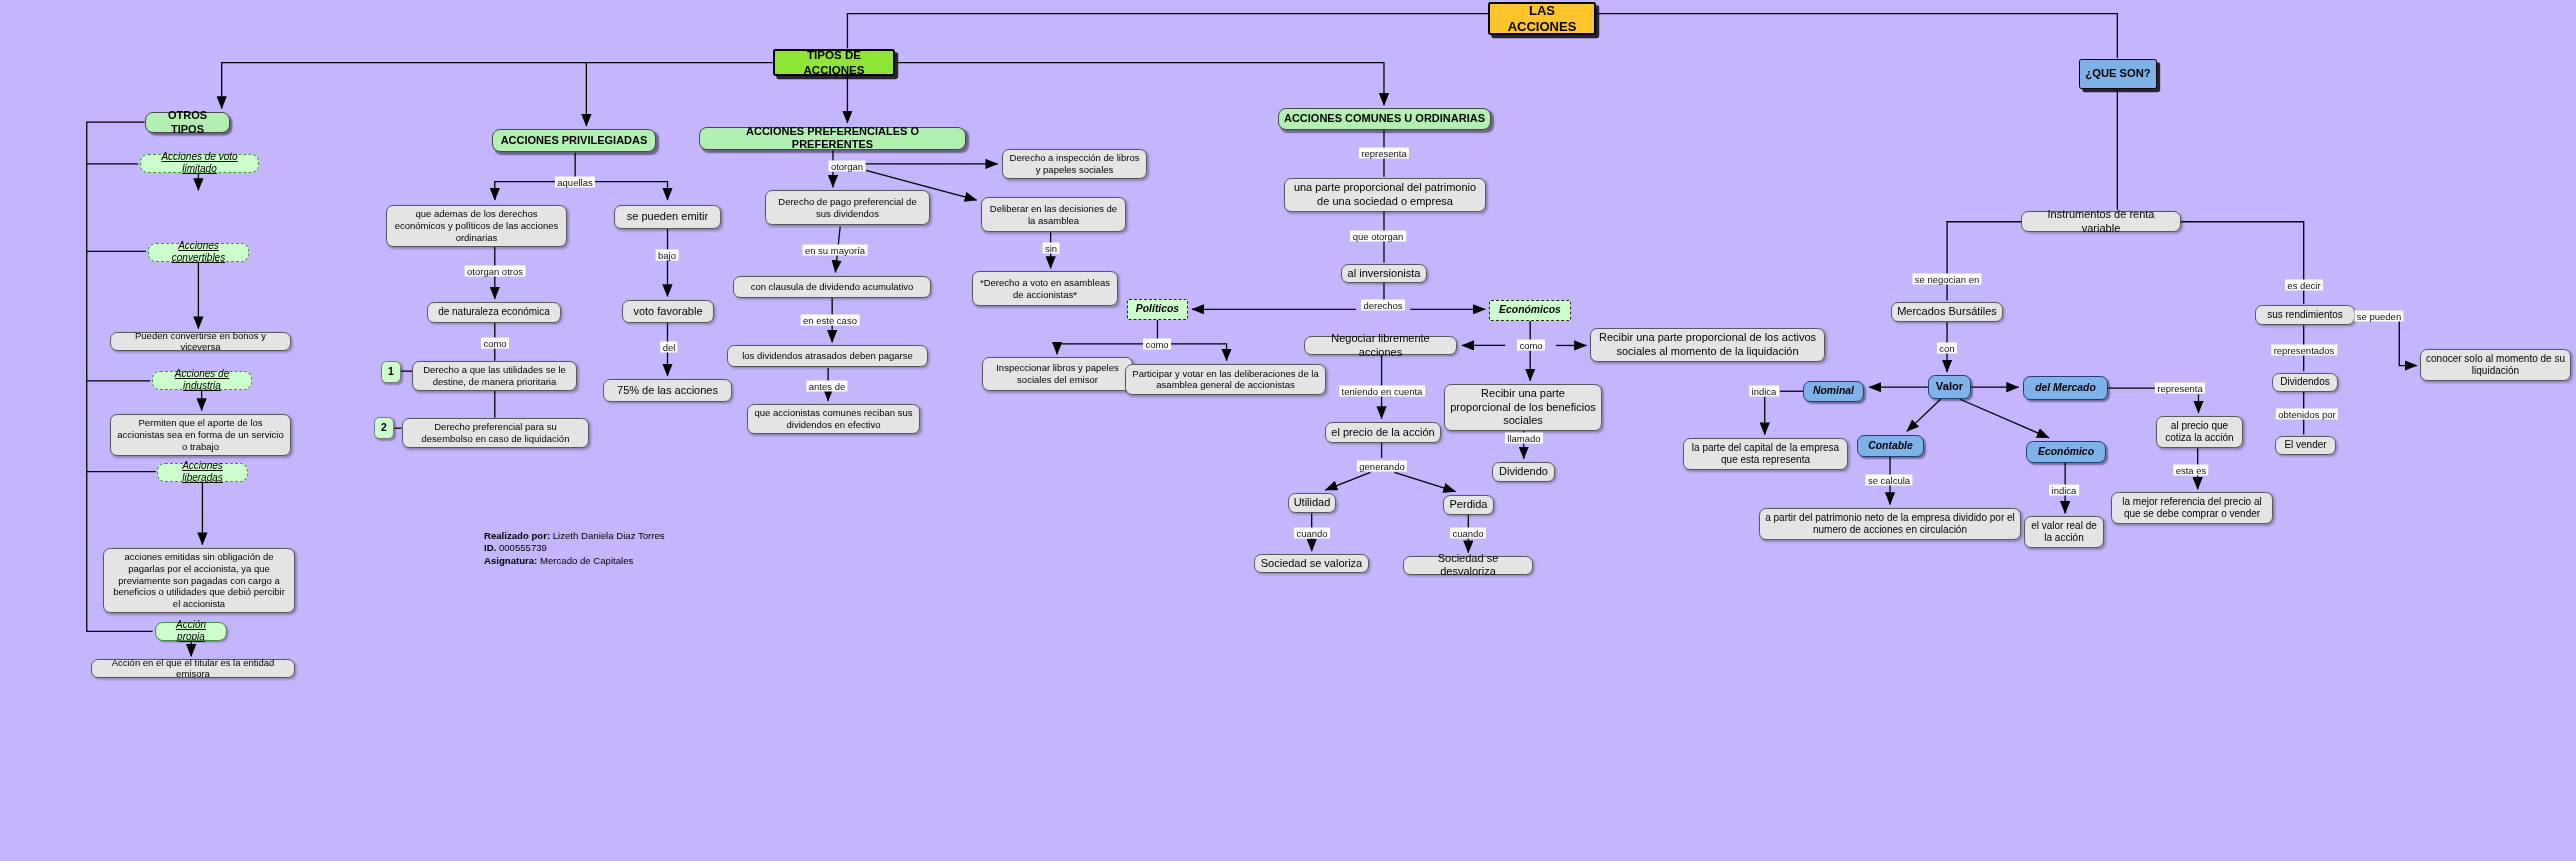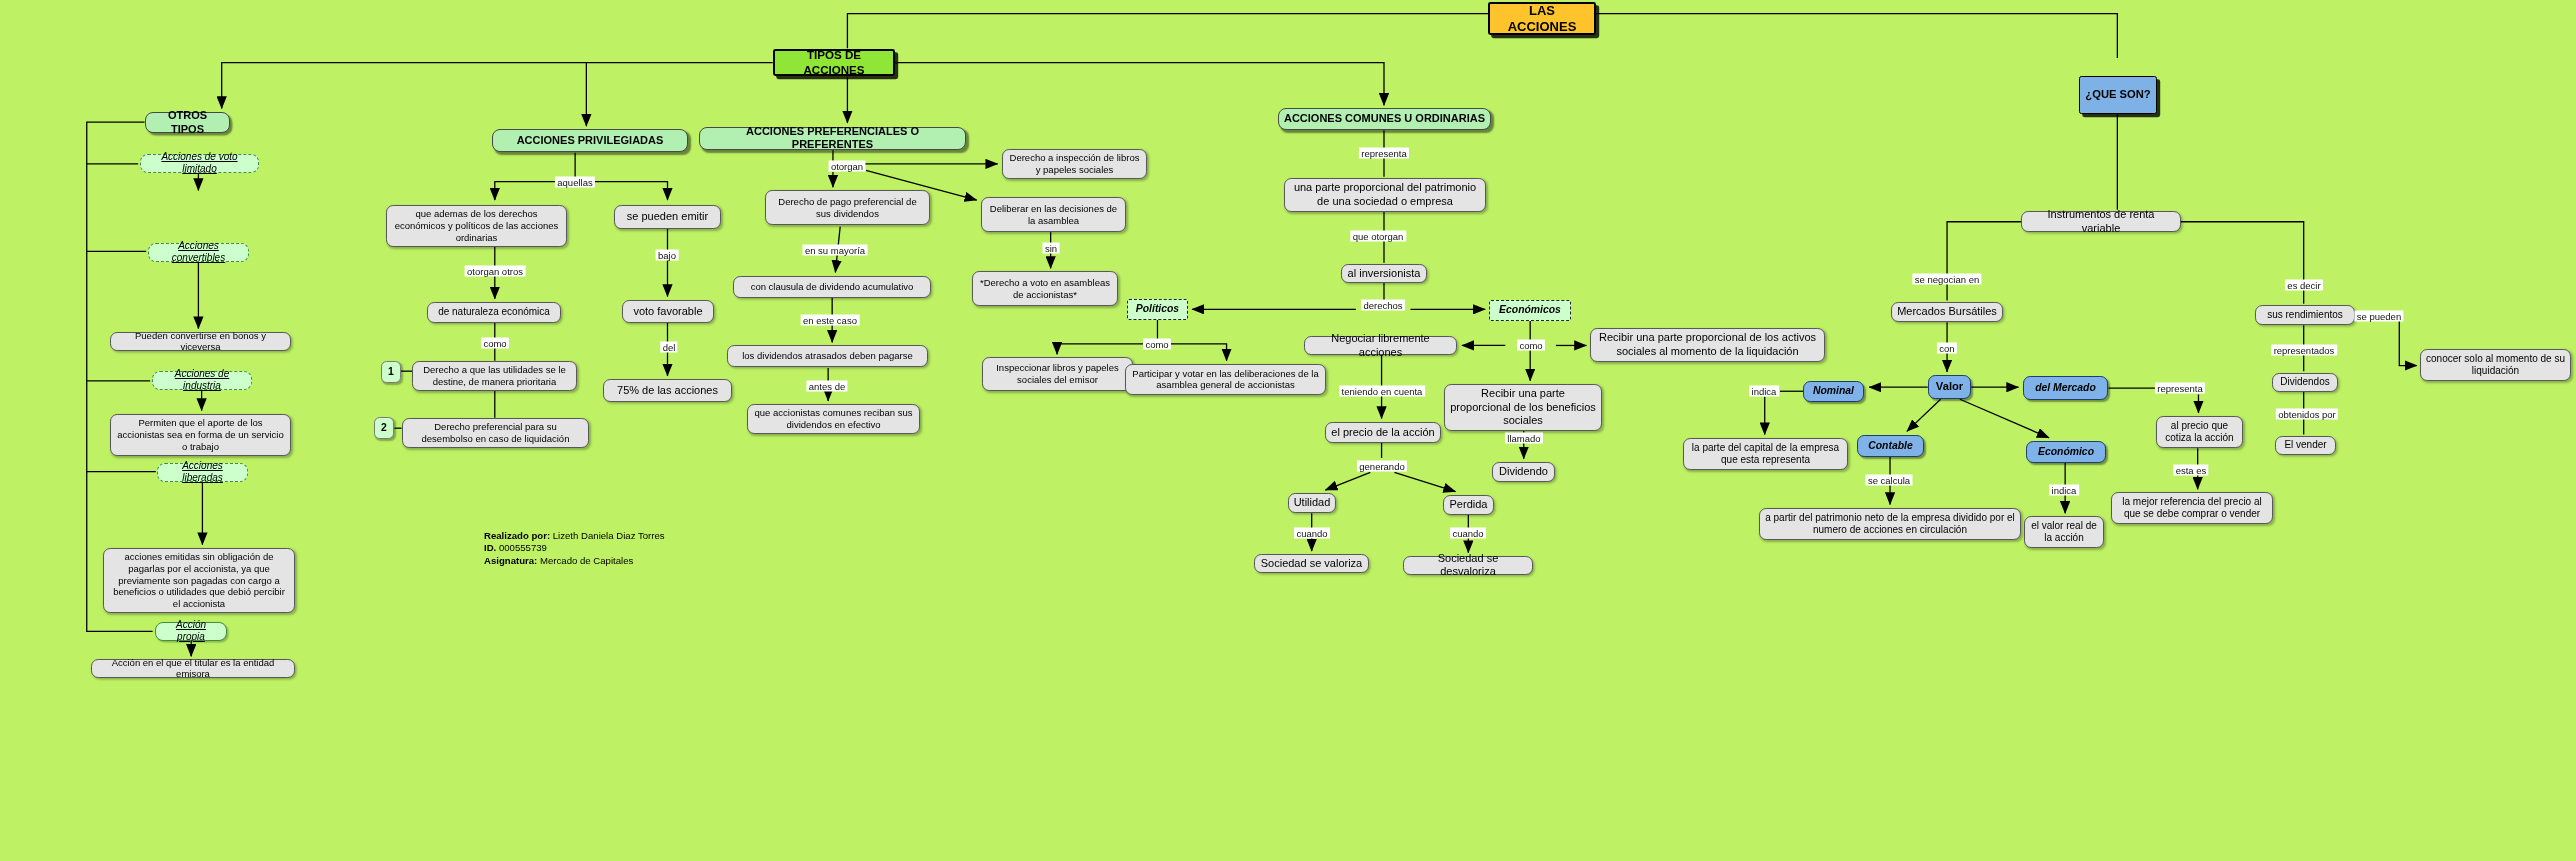--- a/index.html
+++ b/index.html
@@ -1,16 +1,16 @@
 <!DOCTYPE html>
 <html style="font-size:13px"><head>
 <meta charset="utf-8">
 <style>
   html,body{margin:0;padding:0;background:#fff;}
-  #canvas{position:relative;width:2576px;height:862px;background:#bef264;overflow:hidden;
+  #canvas{position:relative;width:2576px;height:862px;background:#c4b5fd;overflow:hidden;
           font-family:"Liberation Sans",sans-serif;}
   #wires{position:absolute;left:0;top:0;}
   .node{position:absolute;box-sizing:border-box;display:flex;align-items:center;justify-content:center;
         text-align:center;font:10px/1.22 "Liberation Sans",sans-serif;color:#000;
         background:#e4e4e4;border:1.2px solid #58585a;border-radius:7.2px;padding:2.4px 4.8px;
         box-shadow:1.6px 1.6px 2.4px rgba(0,0,0,.28);}
   .lg{font-size:11px;}
   .head-yellow{background:#ffc32b;border:2px solid #000;border-radius:2.4px;font-weight:bold;
         font-size:13px;box-shadow:3.2px 3.2px 0 rgba(0,0,0,.8);}
   .head-chartreuse{background:#90e636;border:2px solid #000;border-radius:2.4px;font-weight:bold;
@@ -122,24 +122,24 @@
       <path d="M2736 558V609" marker-end="url(#arr)"></path>
       <path d="M2715 276H2868V378"></path>
       <path d="M2868 405V462"></path>
       <path d="M2868 488V541"></path>
       <path d="M2931 393H2987V455H3009" marker-end="url(#arr)"></path>
     </g>
   </svg>
 
   <div class="node head-yellow" style="left:1488px;top:2.4px;width:108px;height:33px">LAS ACCIONES</div>
   <div class="node head-chartreuse" style="left:773px;top:49px;width:122px;height:27px">TIPOS DE ACCIONES</div>
-  <div class="node head-blue" style="left:2079px;top:76px;width:78px;height:38px">¿QUE SON?</div>
+  <div class="node head-blue" style="left:2079px;top:59px;width:78px;height:30px">¿QUE SON?</div>
 
   <div class="node head-green" style="left:145px;top:112px;width:85px;height:21px">OTROS TIPOS</div>
-  <div class="node head-green" style="left:492px;top:129px;width:196px;height:23px">ACCIONES PRIVILEGIADAS</div>
+  <div class="node head-green" style="left:492px;top:129px;width:164px;height:23px">ACCIONES PRIVILEGIADAS</div>
   <div class="node head-green" style="left:699px;top:127px;width:267px;height:22.5px">ACCIONES PREFERENCIALES O PREFERENTES</div>
   <div class="node head-green" style="left:1278px;top:108px;width:213px;height:22px">ACCIONES COMUNES U ORDINARIAS</div>
 
   <div class="node type-green" style="left:140px;top:154px;width:119px;height:18.5px">Acciones de voto limitado</div>
   <div class="node type-green" style="left:148px;top:243px;width:101px;height:18.5px">Acciones convertibles</div>
   <div class="node" style="left:110px;top:332px;width:181px;height:18.5px;font-size:9.5px">Pueden convertirse en bonos y viceversa</div>
   <div class="node type-green" style="left:152px;top:371px;width:100px;height:18.5px">Acciones de industria</div>
   <div class="node" style="left:110px;top:414px;width:181px;min-height:30px;font-size:9.5px">Permiten que el aporte de los accionistas sea en forma de un servicio o trabajo</div>
   <div class="node type-green" style="left:157px;top:463px;width:91px;height:18.5px">Acciones liberadas</div>
   <div class="node" style="left:103px;top:548px;width:192px;min-height:50px;font-size:9.5px">acciones emitidas sin obligación de pagarlas por el accionista, ya que previamente son pagadas con cargo a beneficios o utilidades que debió percibir el accionista</div>

